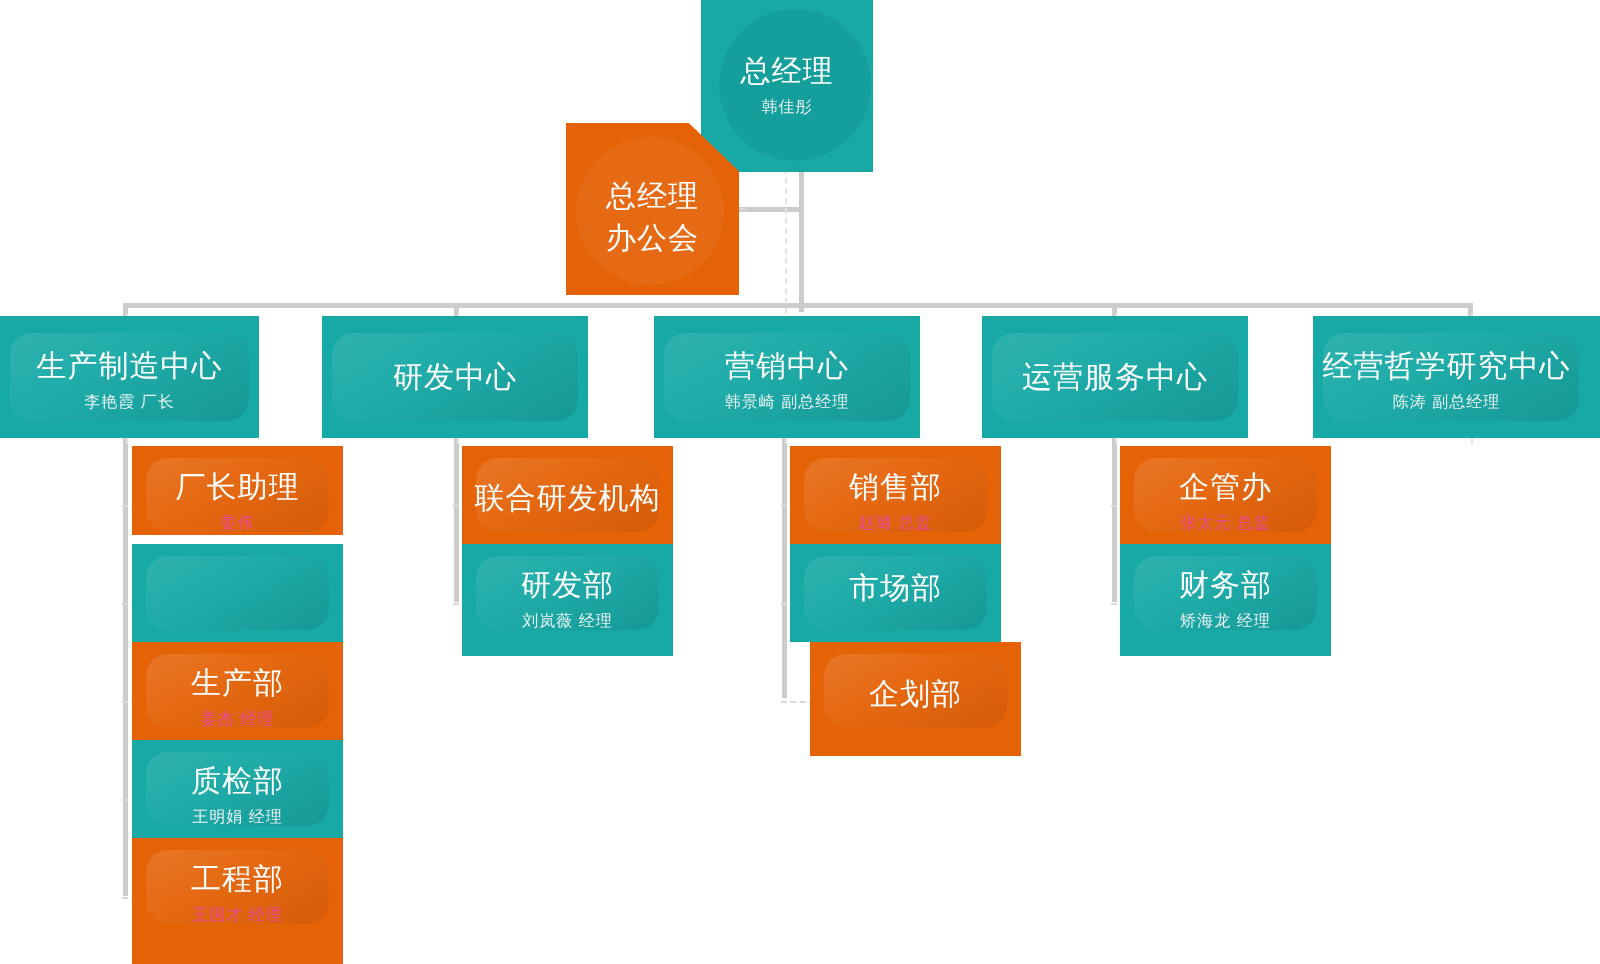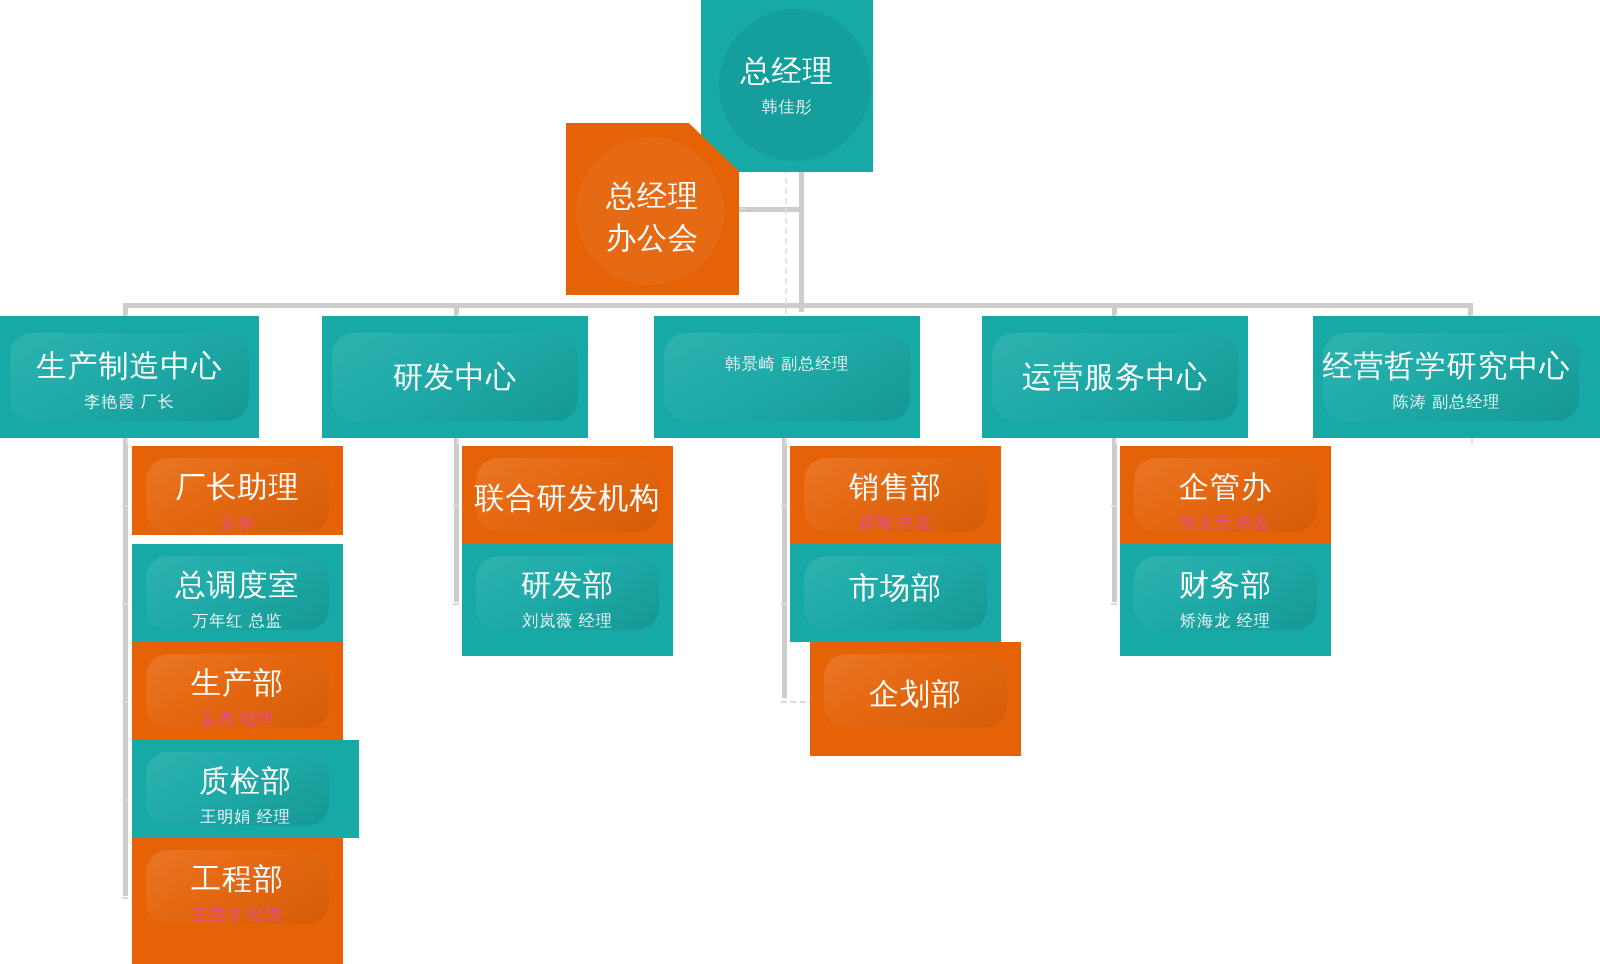--- a/index.html
+++ b/index.html
@@ -133,20 +133,21 @@
     <div class="labels" style="top:42px;">
       <span class="t1">研发中心</span>
       <span class="t2"></span>
     </div>
   </div>
 
   <div class="node teal" style="left:654px;top:316px;width:266px;height:122px;">
     <div class="plate"></div>
     <div class="gloss" style="left:10px;top:17px;width:246px;height:88px;"></div>
     <div class="labels" style="top:31px;">
+      <span class="t1">营销中心</span>
       <span class="t2">韩景崎 副总经理</span>
     </div>
   </div>
 
   <div class="node teal" style="left:982px;top:316px;width:266px;height:122px;">
     <div class="plate"></div>
     <div class="gloss" style="left:10px;top:17px;width:246px;height:88px;"></div>
     <div class="labels" style="top:42px;">
       <span class="t1">运营服务中心</span>
       <span class="t2"></span>
@@ -167,36 +168,32 @@
     <div class="gloss" style="left:14px;top:12px;width:183px;height:74px;"></div>
     <div class="labels" style="top:22px;">
       <span class="t1">厂长助理</span>
       <span class="t2">姜伟</span>
     </div>
   </div>
 
   <div class="node teal" style="left:132px;top:544px;width:211px;height:98px;">
     <div class="plate"></div>
     <div class="gloss" style="left:14px;top:12px;width:183px;height:74px;"></div>
-    <div class="labels" style="top:22px;">
-      <span class="t1">总调度室</span>
-      <span class="t2">万年红 总监</span>
-    </div>
   </div>
 
   <div class="node orange" style="left:132px;top:642px;width:211px;height:98px;">
     <div class="plate"></div>
     <div class="gloss" style="left:14px;top:12px;width:183px;height:74px;"></div>
     <div class="labels" style="top:22px;">
       <span class="t1">生产部</span>
       <span class="t2">姜杰 经理</span>
     </div>
   </div>
 
-  <div class="node teal" style="left:132px;top:740px;width:227px;height:98px;">
+  <div class="node teal" style="left:132px;top:740px;width:211px;height:98px;">
     <div class="plate"></div>
     <div class="gloss" style="left:14px;top:12px;width:183px;height:74px;"></div>
     <div class="labels" style="top:22px;">
       <span class="t1">质检部</span>
       <span class="t2">王明娟 经理</span>
     </div>
   </div>
 
   <div class="node orange" style="left:132px;top:838px;width:211px;height:126px;">
     <div class="plate"></div>

